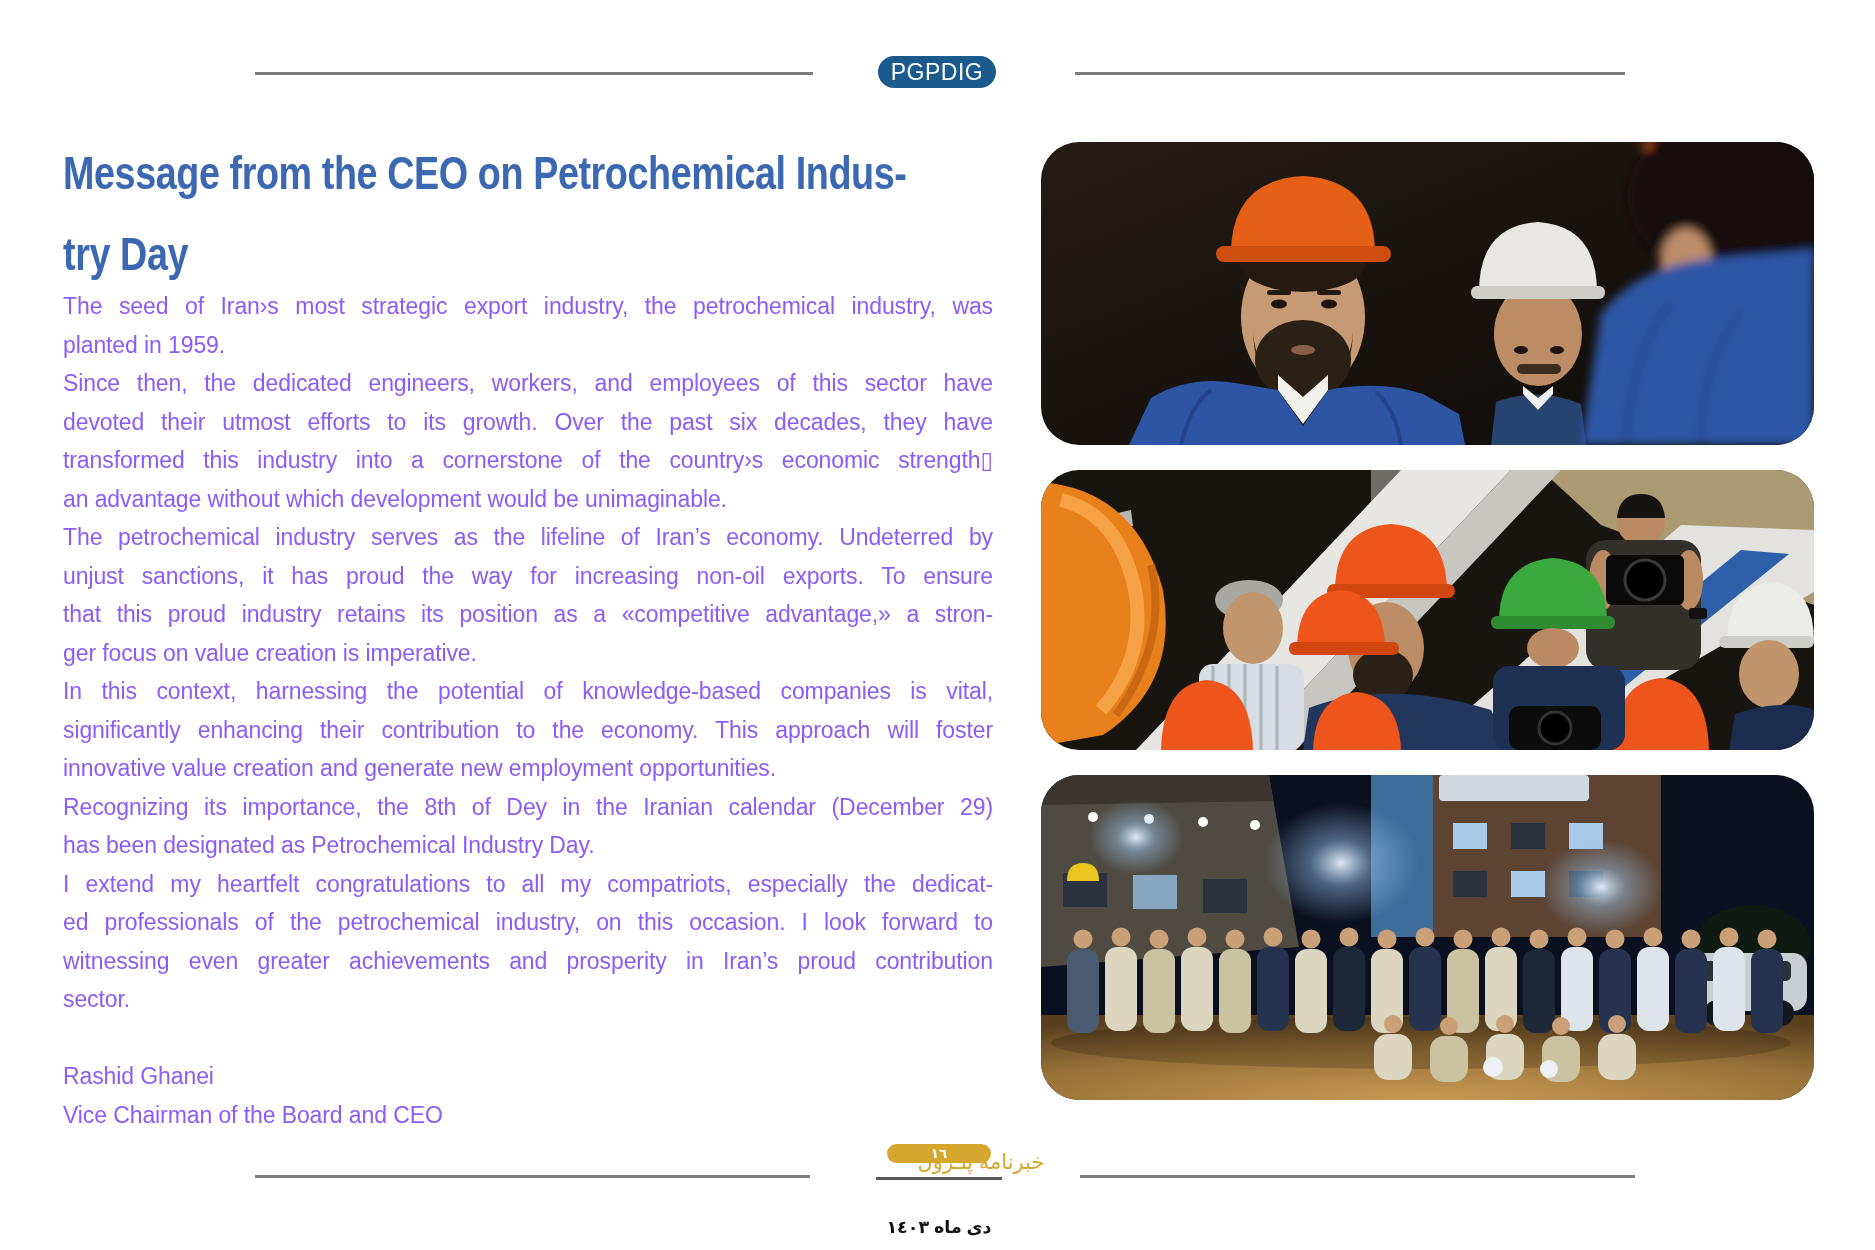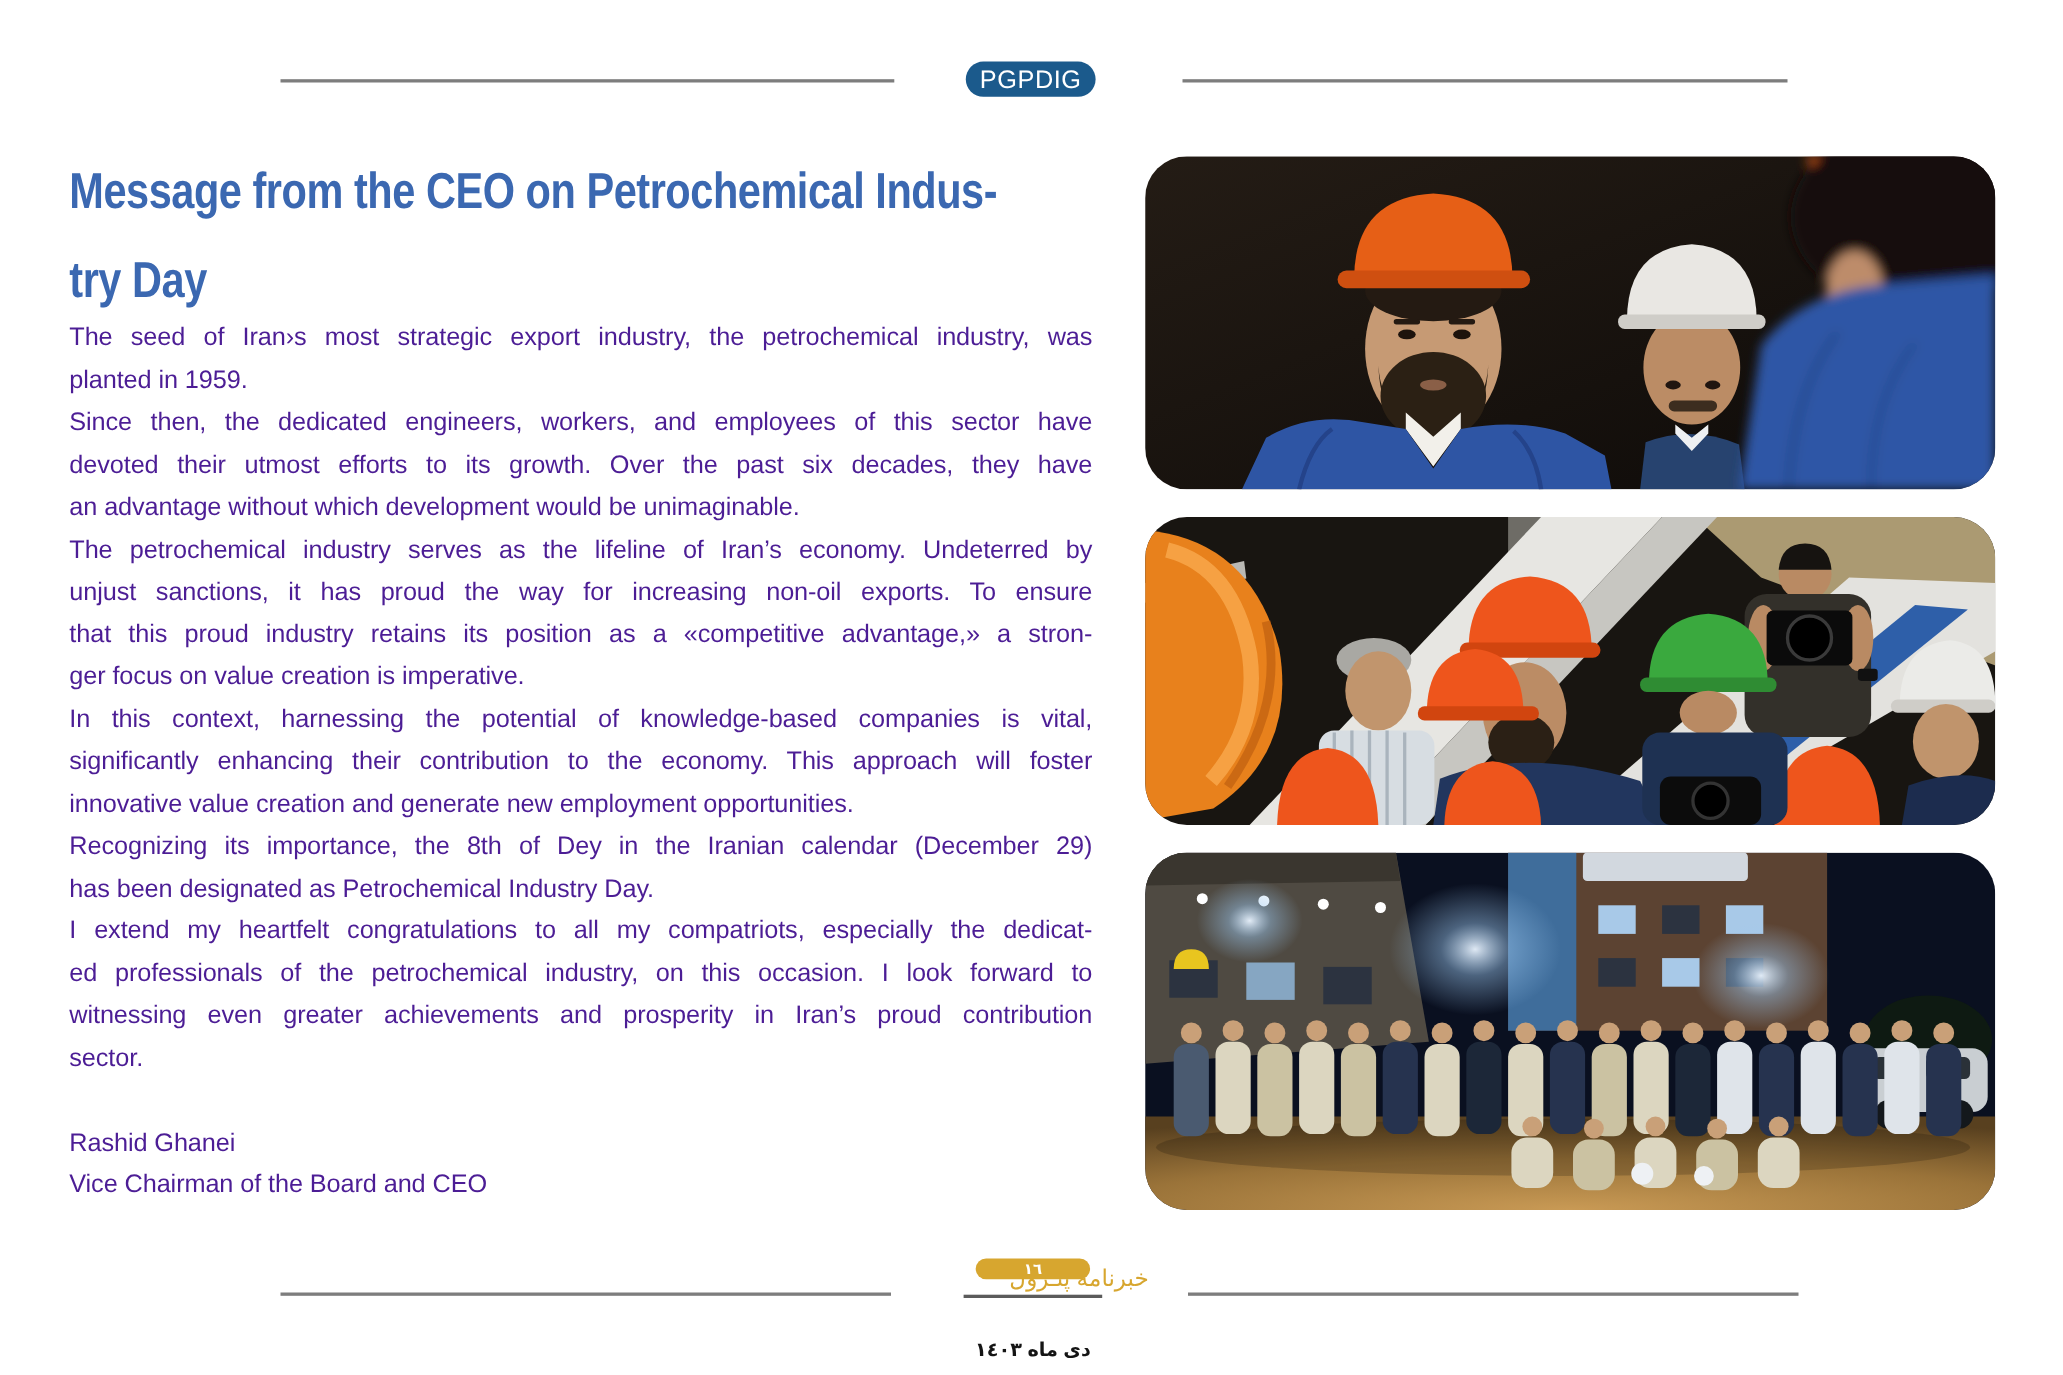--- a/index.html
+++ b/index.html
@@ -12,21 +12,21 @@
   .hrule.hr{left:1075px;top:72px;width:550px;}
   .badge{position:absolute;left:878px;top:56px;width:118px;height:32px;border-radius:16px;
          background:#1b5a8c;color:#ffffff;font-weight:normal;font-size:23px;line-height:32px;
          text-align:center;letter-spacing:.5px;}
 
   
   .title-line{position:absolute;left:63px;color:#3b68b1;font-weight:bold;font-size:46px;
               white-space:nowrap;letter-spacing:-.5px;transform:scaleX(.82);transform-origin:left top;}
   .title-line.t1{top:146px;}
   .title-line.t2{top:227px;}
-  .body-col{position:absolute;left:63px;top:287px;width:930px;color:#4c1d95;}
+  .body-col{position:absolute;left:63px;top:287px;width:930px;color:#8b5cf6;}
   .line{height:38.5px;line-height:38.5px;font-size:23px;letter-spacing:-.1px;
         text-align:justify;text-align-last:left;overflow:visible;}
   .line.just{text-align-last:justify;}
   .spacer{height:38.5px;}
 
   
   .photo{position:absolute;left:1041px;width:773px;border-radius:38px;overflow:hidden;margin:0;}
   .photo svg{display:block;width:100%;height:100%;}
   .photo.p1{top:142px;height:303px;}
   .photo.p2{top:470px;height:280px;}
@@ -57,20 +57,21 @@
   <h1 style="margin:0;">
     <span class="title-line t1">Message from the CEO on Petrochemical Indus-</span>
     <span class="title-line t2">try Day</span>
   </h1>
 
   <div class="body-col" id="bodyCol">
       <div class="line just">The seed of Iran›s most strategic export industry, the petrochemical industry, was</div>
       <div class="line">planted in 1959.</div>
       <div class="line just">Since then, the dedicated engineers, workers, and employees of this sector have</div>
       <div class="line just">devoted their utmost efforts to its growth. Over the past six decades, they have</div>
+      <div class="line just">transformed this industry into a cornerstone of the country›s economic strength▯</div>
       <div class="line">an advantage without which development would be unimaginable.</div>
       <div class="line just">The petrochemical industry serves as the lifeline of Iran’s economy. Undeterred by</div>
       <div class="line just">unjust sanctions, it has proud the way for increasing non-oil exports. To ensure</div>
       <div class="line just">that this proud industry retains its position as a «competitive advantage,» a stron-</div>
       <div class="line">ger focus on value creation is imperative.</div>
       <div class="line just">In this context, harnessing the potential of knowledge-based companies is vital,</div>
       <div class="line just">significantly enhancing their contribution to the economy. This approach will foster</div>
       <div class="line">innovative value creation and generate new employment opportunities.</div>
       <div class="line just">Recognizing its importance, the 8th of Dey in the Iranian calendar (December 29)</div>
       <div class="line">has been designated as Petrochemical Industry Day.</div>

